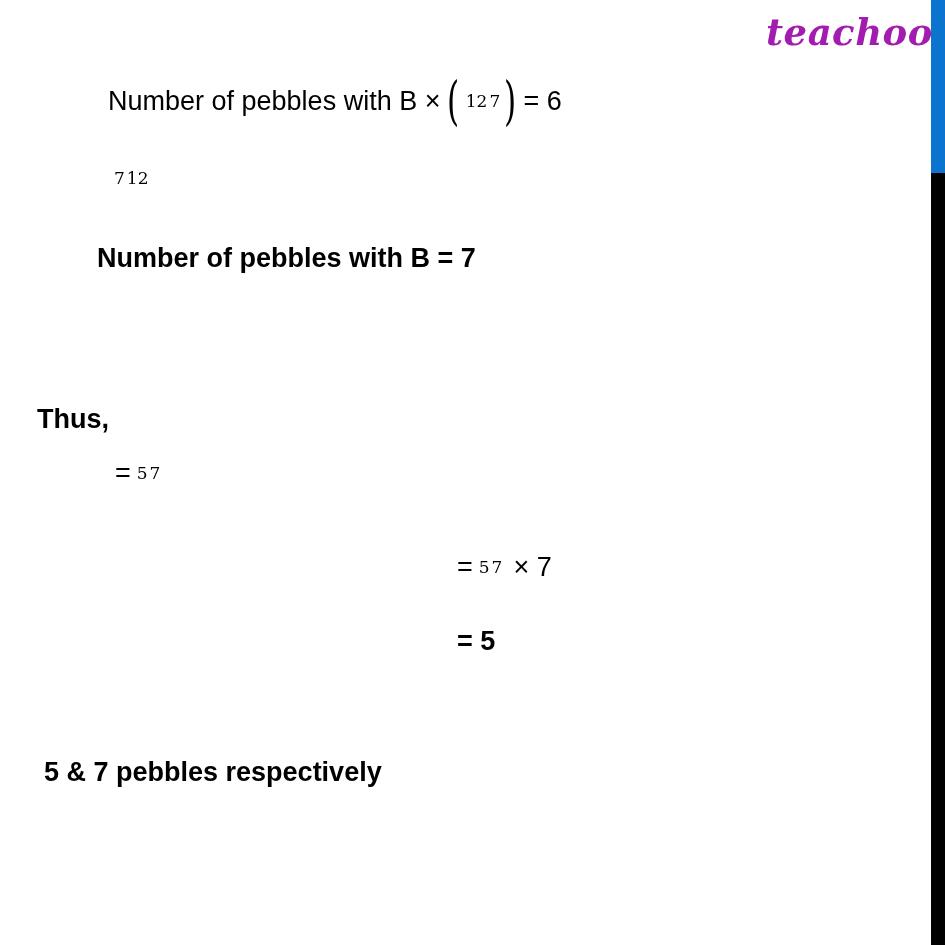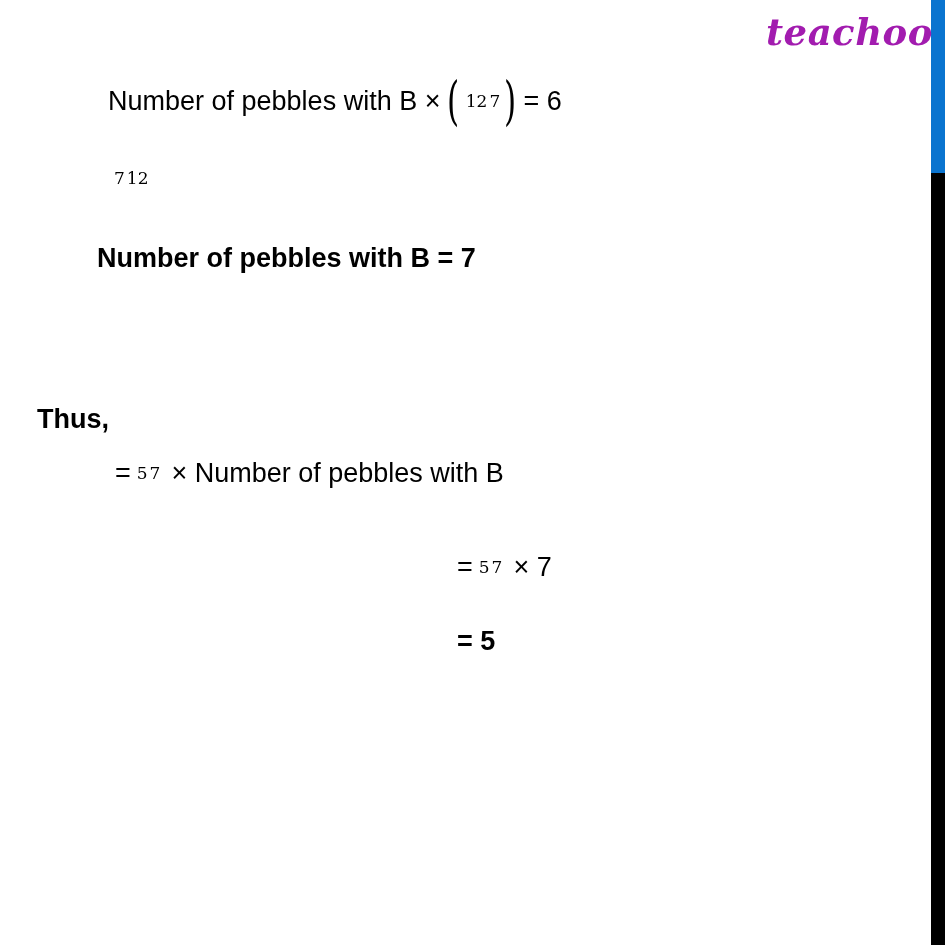--- a/index.html
+++ b/index.html
@@ -117,31 +117,31 @@
 
 <div class="line" style="left:108px; top:457px;">
   <span class="sp"></span>
   <span>=</span>
   <span class="frac">
     <span class="num">5</span>
     <span class="bar"></span>
     <span class="den">7</span>
   </span>
   <span class="sp"></span>
-  <span>× Number of pebbles with B</span>
 </div>
 
 <div class="line" style="left:457px; top:551px;">
   <span>=</span>
   <span class="frac">
     <span class="num">5</span>
     <span class="bar"></span>
     <span class="den">7</span>
   </span>
   <span class="sp"></span>
   <span>× 7</span>
 </div>
 
 <div class="line b" style="left:457px; top:625px;">= 5</div>
 
 <div class="line" style="left:37px; top:756px;">
   <span class="sp"></span>
+  <span class="b">5 &amp; 7 pebbles respectively</span>
 </div>
 
 </body></html>

